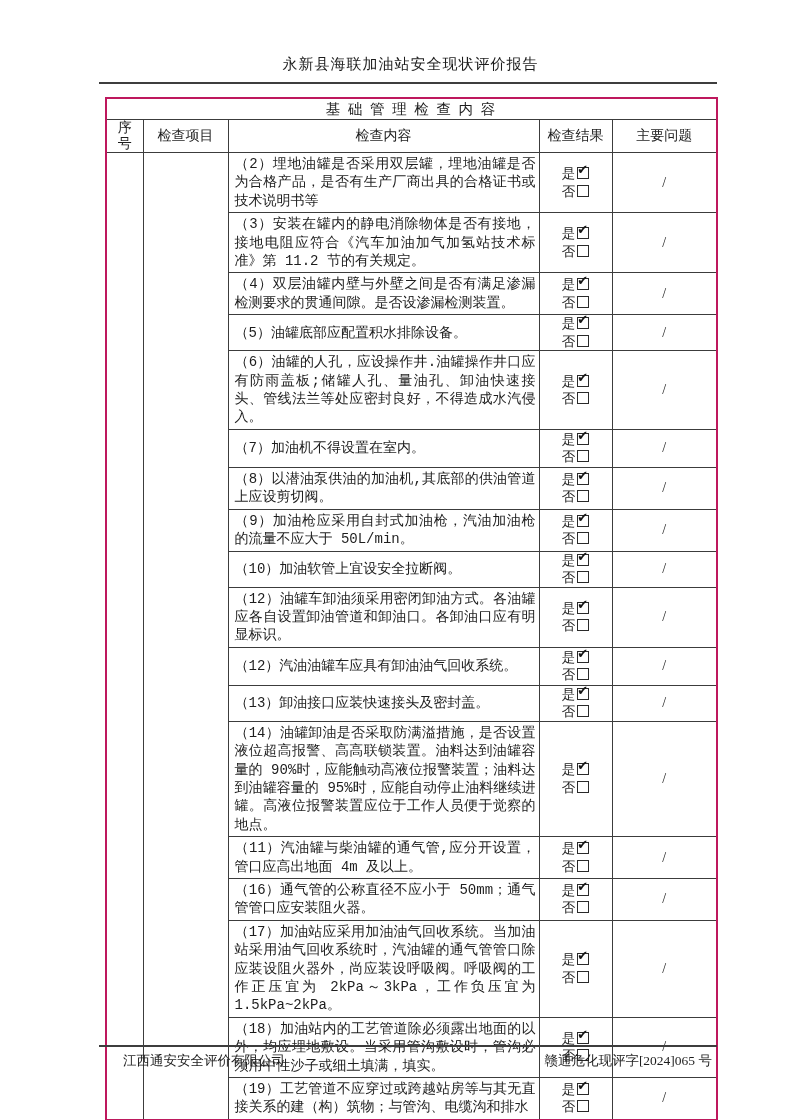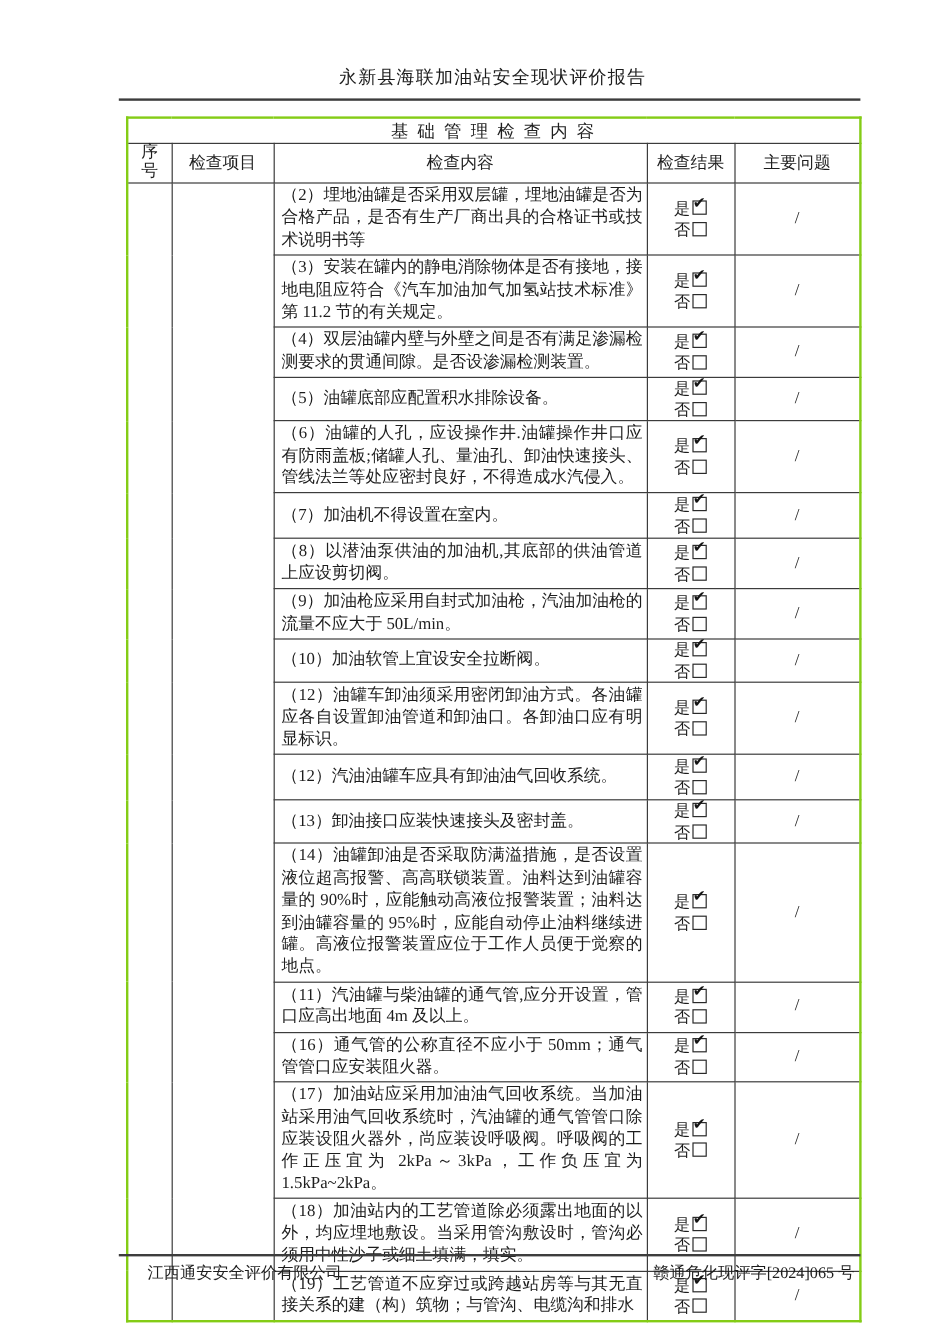--- a/index.html
+++ b/index.html
@@ -11,31 +11,32 @@
   .doc-title{
     position:absolute;top:55px;left:105px;width:611px;
     text-align:center;font-size:15px;letter-spacing:1px;
   }
   .header-rule{
     position:absolute;top:82px;left:99px;width:618px;height:2px;background:#3d3d3d;
   }
   .table-wrap{position:absolute;top:97px;left:105px;width:611px;}
   table{
     border-collapse:collapse;table-layout:fixed;width:611px;
-    border:2px solid #84cc16;
+    border:2px solid #be185d;
   }
   td{border:1px solid #3c3c3c;padding:0;vertical-align:middle;}
   .title-cell{
     height:20px;text-align:center;font-size:14.5px;letter-spacing:2px;
   }
   .head-row td{height:31px;text-align:center;font-size:14px;}
   .seq-head{white-space:pre-line;line-height:16px;}
   .content-cell{
     font-size:14px;line-height:18.4px;padding:2px 3px 2px 6px;
     text-align:justify;
+    font-family:Liberation Mono, monospace;
   }
   .result-cell{text-align:center;font-size:13.5px;}
   .res-line{line-height:17.5px;white-space:nowrap;}
   .cb{
     display:inline-block;width:10px;height:10px;border:1.5px solid #2a2a2a;
     position:relative;margin-left:2px;vertical-align:-1px;background:#fff;
   }
   .cb.checked::after{
     content:"✔";position:absolute;left:-1px;top:-7px;font-size:13px;font-weight:bold;
     font-family:"DejaVu Sans",sans-serif;color:#141414;

